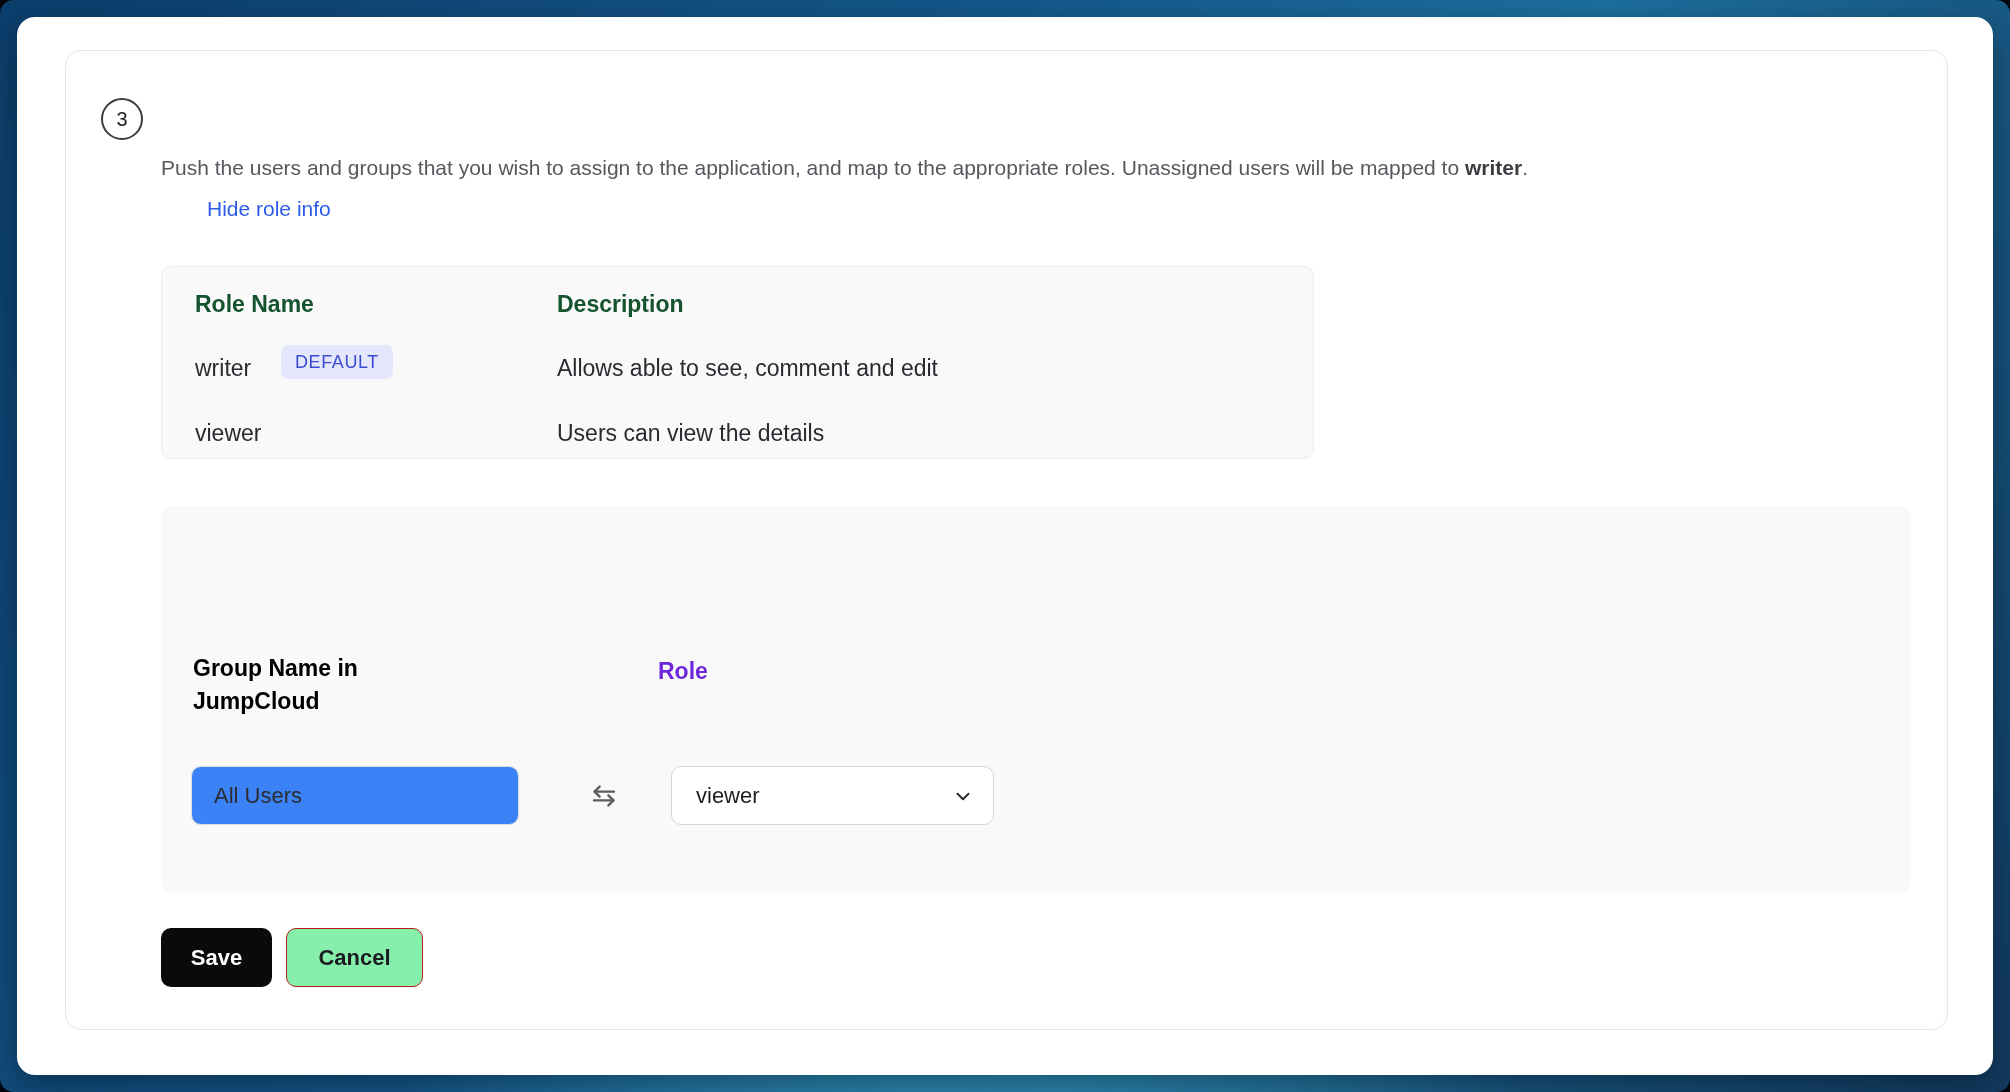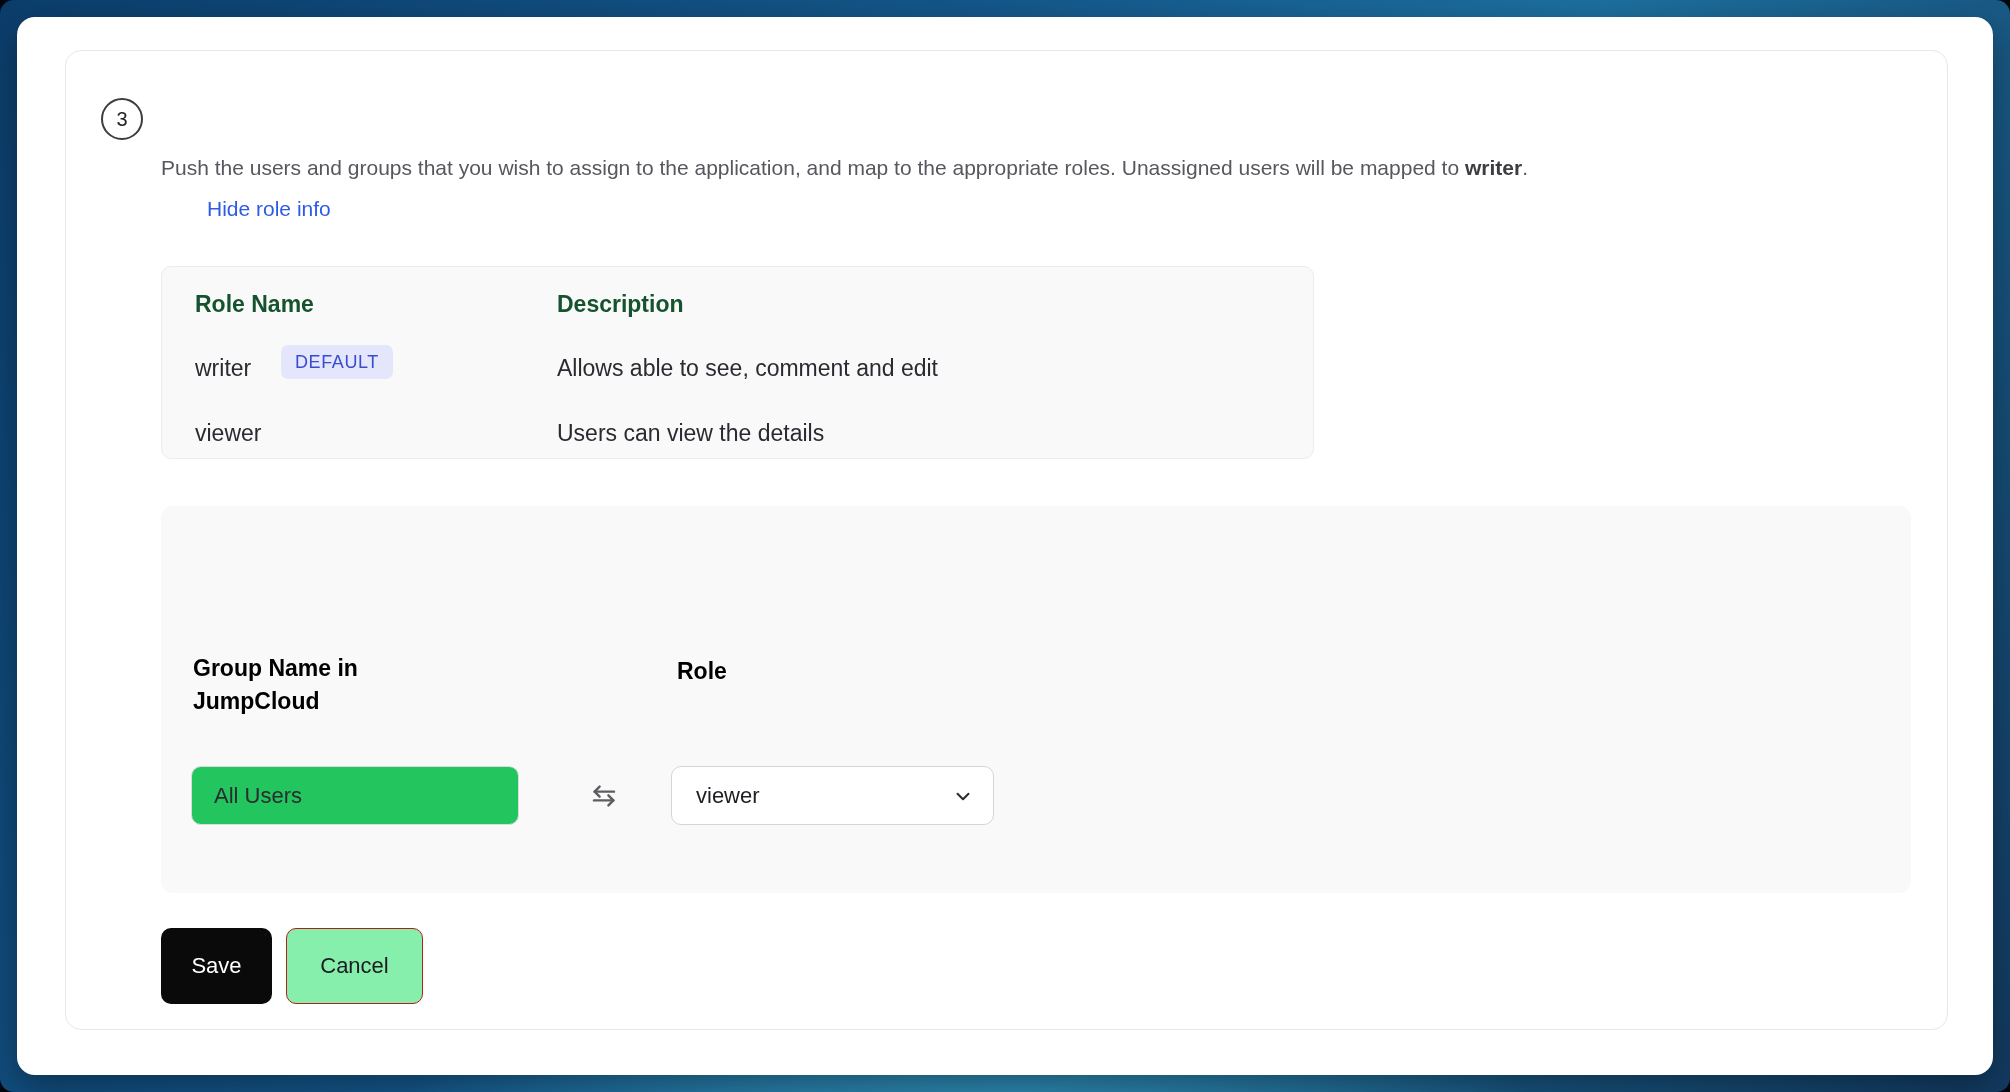--- a/index.html
+++ b/index.html
@@ -68,45 +68,45 @@
     background: #ffffff; border: 1px solid #d6d6da; border-radius: 10px;
     font-size: 21px; padding: 0 22px; color: #2a2a30; outline: none;
     font-family: "Liberation Sans", sans-serif;
   }
   .search-input::placeholder { color: #a2a6b0; }
   .map-col-group {
     position: absolute; left: 32px; top: 146px; width: 215px;
     font-size: 23px; font-weight: 700; color: #000000; line-height: 1.45;
   }
   .map-col-role {
-    position: absolute; left: 516px; top: 152px;
-    font-size: 23px; font-weight: 700; color: #000000;
+    position: absolute; left: 497px; top: 152px;
+    font-size: 23px; font-weight: 700; color: #6d28d9;
   }
   .map-row {
     position: absolute; left: 30px; top: 260px;
     display: flex; align-items: center;
   }
   .readonly-box {
-    width: 328px; height: 59px; background: #22c55e; border: 1px solid #dcdcdf;
+    width: 328px; height: 59px; background: #3b82f6; border: 1px solid #dcdcdf;
     border-radius: 10px; display: flex; align-items: center; padding-left: 22px;
     font-size: 22px; color: #2c2c31;
   }
   .swap-icon { margin-left: 70px; width: 30px; height: 30px; flex: none; }
   .select-wrap { position: relative; margin-left: 52px; width: 323px; height: 59px; }
   .role-select {
     appearance: none; -webkit-appearance: none;
     width: 100%; height: 100%; background: #ffffff;
     border: 1px solid #d6d6da; border-radius: 10px;
     font-size: 22px; color: #1d1d22; padding: 0 50px 0 24px;
     font-family: "Liberation Sans", sans-serif; cursor: pointer;
   }
   .chevron { position: absolute; right: 20px; top: 19px; pointer-events: none; }
 
-  .btn { position: absolute; top: 877px; height: 76px; border-radius: 10px;
-         font-size: 22px; font-weight: 400; cursor: pointer;
+  .btn { position: absolute; top: 877px; height: 59px; border-radius: 10px;
+         font-size: 22px; font-weight: 700; cursor: pointer;
          font-family: "Liberation Sans", sans-serif; }
   .btn-save { left: 95px; width: 111px; background: #0a0a0a; color: #ffffff; border: none; }
   .btn-cancel { left: 220px; width: 137px; background: #86efac; color: #1b1b20;
                 border: 1px solid #b91c1c; }
 </style>
 </head>
 <body>
 
 <div class="frame">
   <div class="surface">

